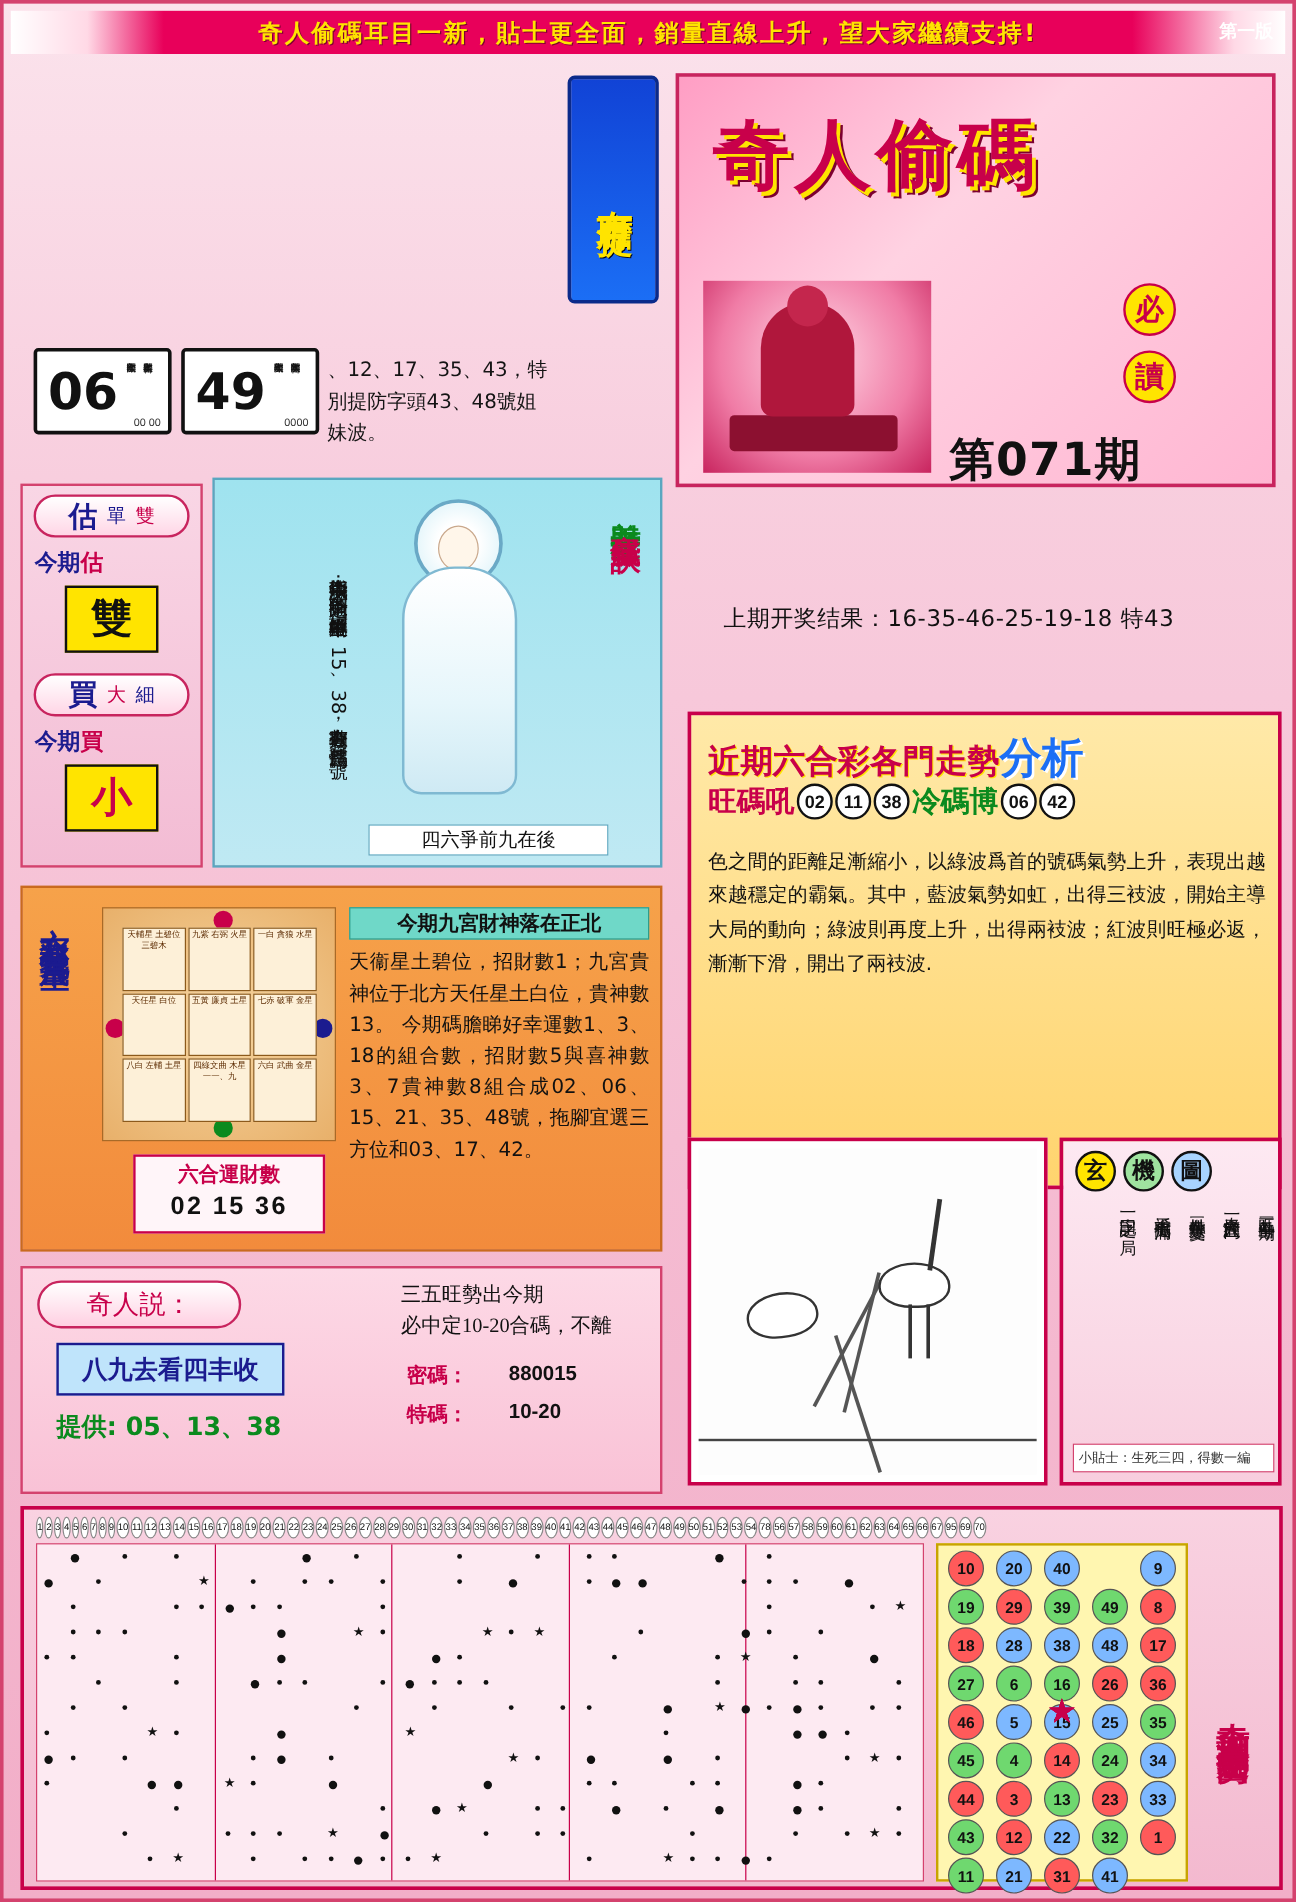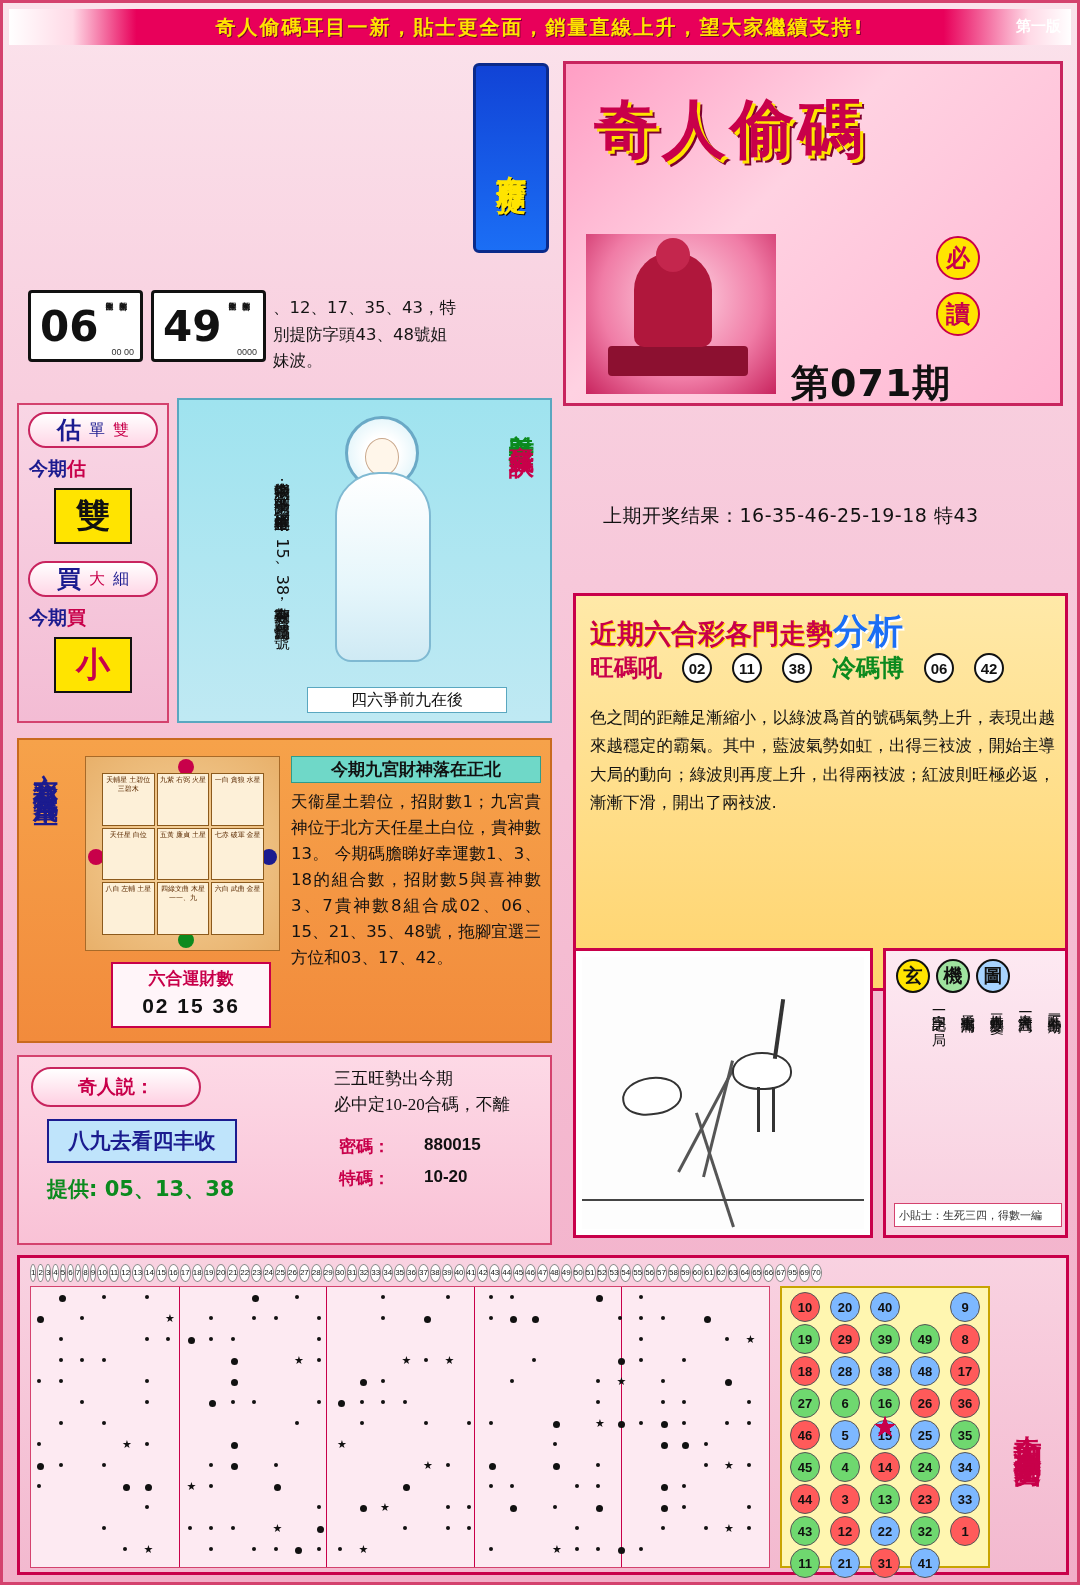--- a/index.html
+++ b/index.html
@@ -252,21 +252,21 @@
   .qiren {
     position:absolute; left:14px; top:1052px; width:535px; height:190px;
     background:linear-gradient(180deg,#fdd9e6,#f9c2d6);
     border:2px solid #d4426e;
   }
   .qiren .tag {
     position:absolute; left:12px; top:10px; width:170px; height:40px;
     border-radius:20px; background:linear-gradient(180deg,#ffffff,#ffd0e2);
     border:2px solid #c8245e;
     display:flex; align-items:center; justify-content:center;
-    font-size:19px; font-weight:bold; color:#c8004a;
+    font-size:22px; font-weight:normal; color:#c8004a;
     font-family:"DejaVu Sans", sans-serif;
   }
   .qiren .slogan {
     position:absolute; left:28px; top:62px; width:190px; height:44px;
     background:#bfe4fb; border:2px solid #1b1b8f;
     display:flex; align-items:center; justify-content:center;
     font-size:21px; font-weight:bold; color:#1b1b8f;
     font-family:"DejaVu Sans", sans-serif;
   }
   .qiren .provide {
@@ -292,21 +292,21 @@
     border:3px solid #c8004a;
   }
   .analysis .hd {
     position:absolute; left:14px; top:12px; font-size:27px; font-weight:bold;
     color:#c8004a; font-family:"DejaVu Sans", sans-serif;
     text-shadow:1px 1px 0 #ffe400;
   }
   .analysis .hd .blue {
     color:#1b6ef5; font-size:35px; text-shadow:2px 2px 0 #fff;
   }
-  .analysis .row2 { position:absolute; left:14px; top:56px; display:flex; align-items:center; gap:20px; }
+  .analysis .row2 { position:absolute; left:14px; top:56px; display:flex; align-items:center; gap:2px; }
   .analysis .row2 .lab { font-size:24px; font-weight:bold; color:#c8004a; }
   .analysis .row2 .lab.g { color:#0b8a1e; }
   .ballmini {
     width:30px; height:30px; border-radius:50%; border:2px solid #111;
     background:#fff; display:inline-flex; align-items:center; justify-content:center;
     font-size:15px; font-weight:bold; color:#111;
   }
   .analysis .para {
     position:absolute; left:14px; top:108px; width:465px;
     font-size:16.5px; line-height:1.72; color:#111; text-align:justify;
@@ -647,21 +647,21 @@
         <span>45</span>
         <span>46</span>
         <span>47</span>
         <span>48</span>
         <span>49</span>
         <span>50</span>
         <span>51</span>
         <span>52</span>
         <span>53</span>
         <span>54</span>
-        <span>55</span>
+        <span>78</span>
         <span>56</span>
         <span>57</span>
         <span>58</span>
         <span>59</span>
         <span>60</span>
         <span>61</span>
         <span>62</span>
         <span>63</span>
         <span>64</span>
         <span>65</span>

